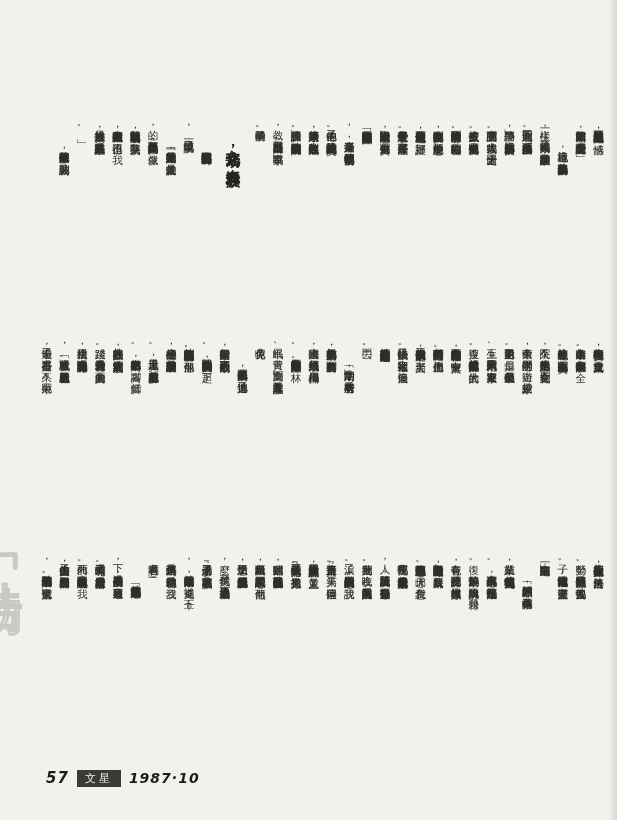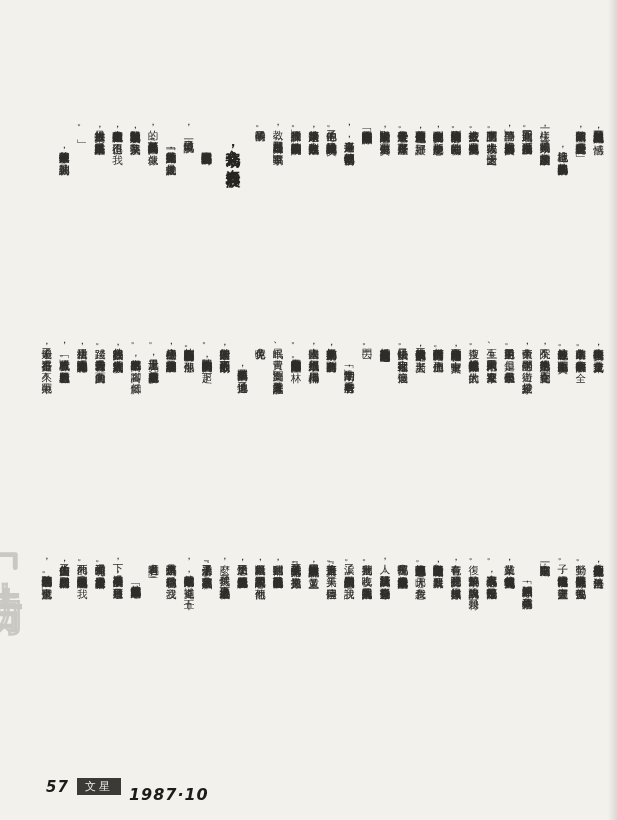--- a/index.html
+++ b/index.html
@@ -65,23 +65,22 @@
   .logo-box{
     background:#3b3a37;
     color:#f1f0ea;
     font-family:"Liberation Serif", serif;
     font-size:11px;
     padding:2px 8px 3px 8px;
     letter-spacing:3px;
     line-height:12px;
   }
   .issue{
-    font-size:16px;font-weight:bold;font-style:italic;color:#1d1c1a;
+    font-size:14px;font-weight:bold;font-style:italic;color:#1d1c1a;
     letter-spacing:1px;
-    margin-top:16px;
   }
 </style>
 </head>
 <body>
 
 <div class="edge-art">「浩劫」</div>
 
 <div class="band" id="band0">
     <div class="col">面又感到脫離了祖國的土地和人民，感情</div>
     <div class="col">猶如飄蕩的幽靈，藝術憑什麼誕生呢？」</div>

